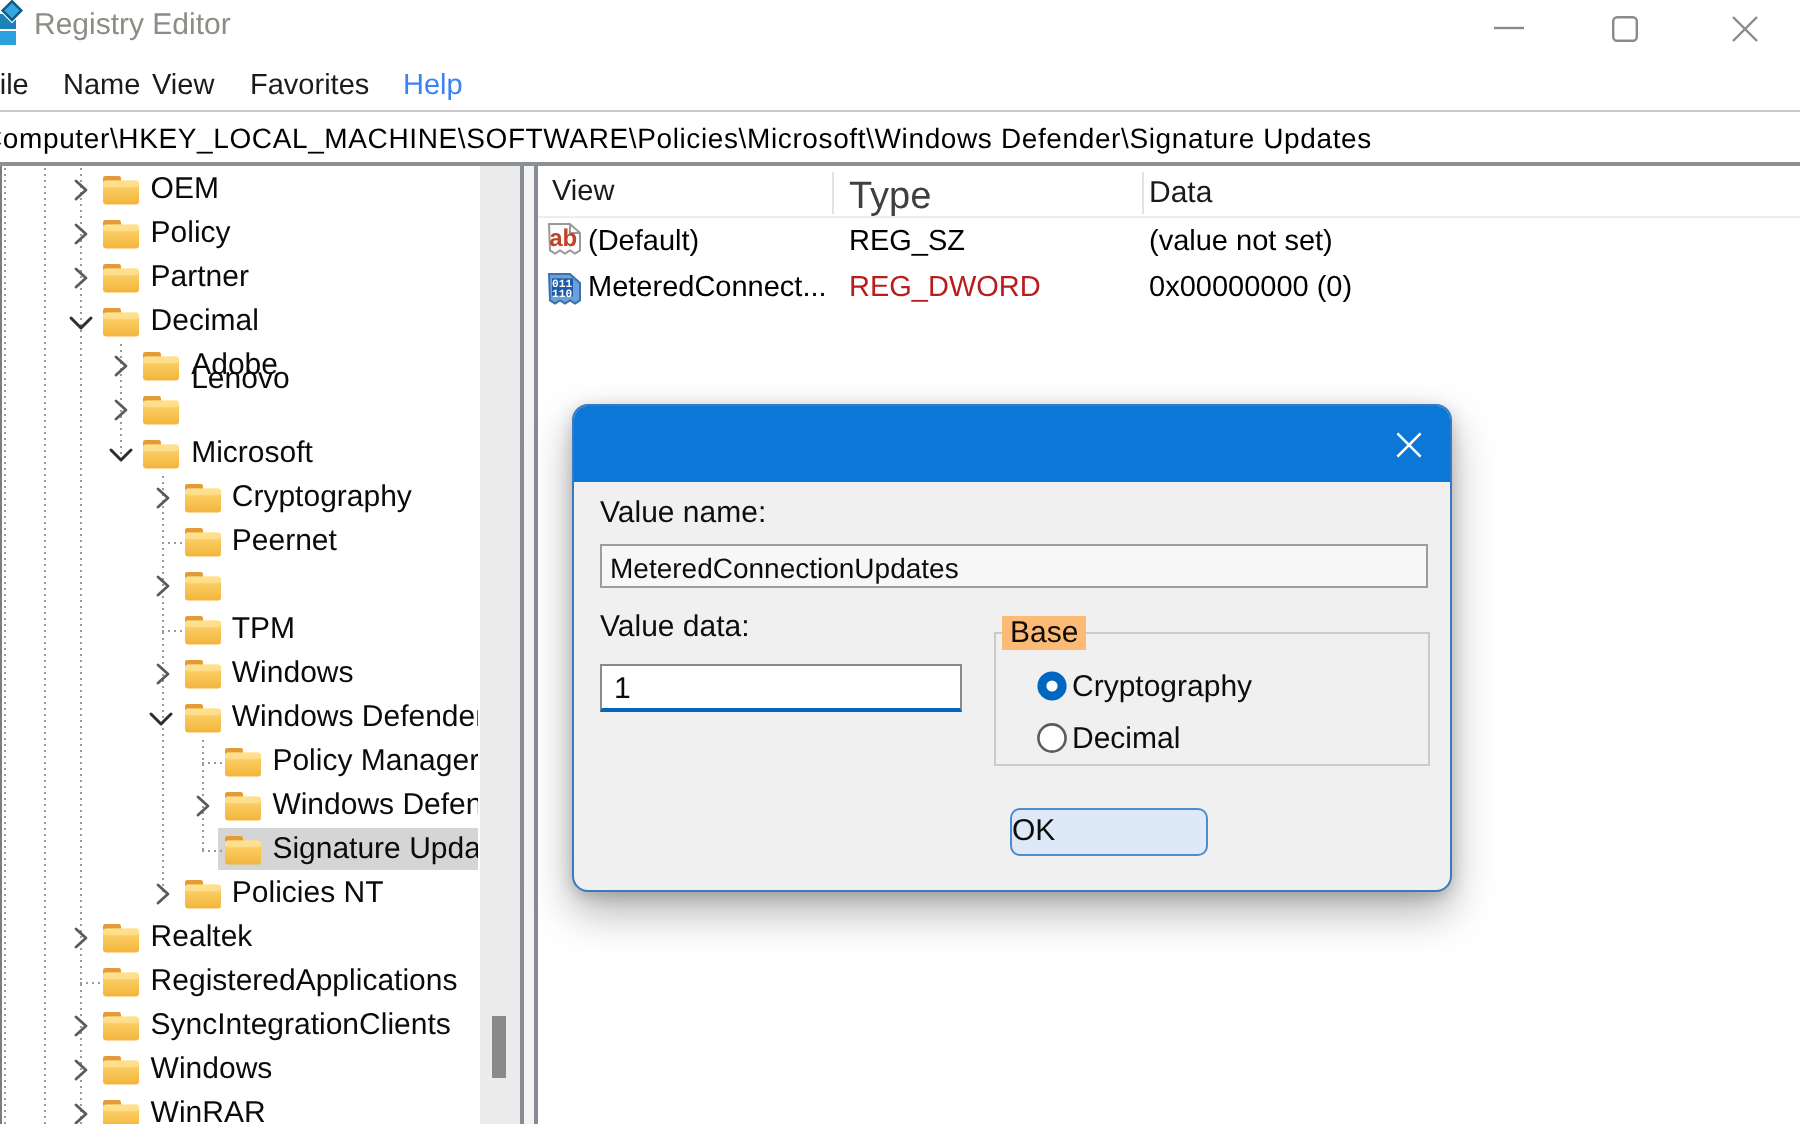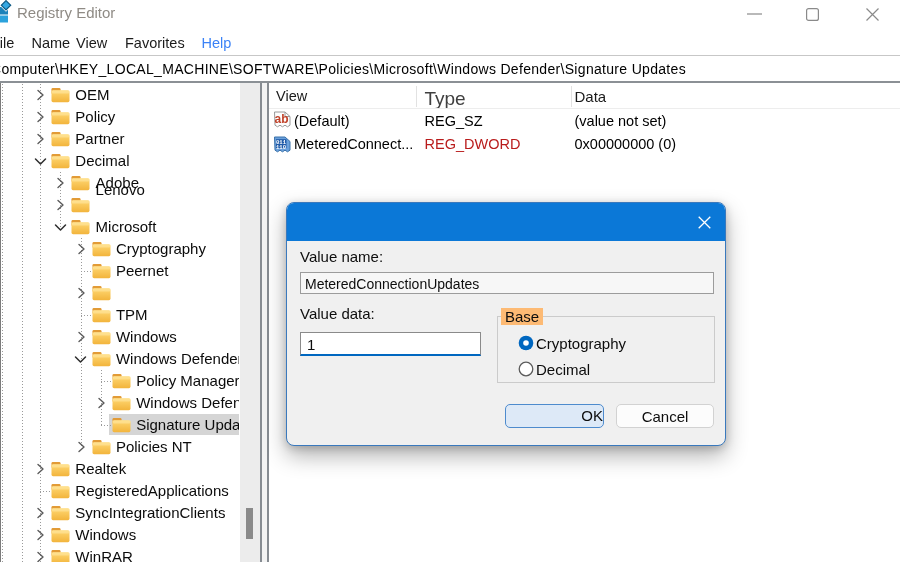--- a/index.html
+++ b/index.html
@@ -297,15 +297,14 @@
  <div class="abs" style="left:214px;top:105px;font-size:15px;color:#0d0d0d;background:#fdba74;padding:0 4px">Base</div>
  <svg class="abs" style="left:231px;top:131.5px" width="16" height="16">
         <circle cx="8" cy="8" r="7.3" fill="#0067c0"></circle>
         <circle cx="8" cy="8" r="2.8" fill="#fff"></circle>
       </svg>
  <div class="abs" style="left:249px;top:132px;font-size:15px;color:#0d0d0d">Cryptography</div>
  <svg class="abs" style="left:231px;top:157.5px" width="16" height="16">
         <circle cx="8" cy="8" r="6.8" fill="#fff" stroke="#5c5c5c" stroke-width="1.3"></circle>
       </svg>
  <div class="abs" style="left:249px;top:158px;font-size:15px;color:#0d0d0d">Decimal</div>
- <div class="abs" style="left:218px;top:201px;width:99px;height:24px;background:#dde9f7;border:1.5px solid #4e8bcd;border-radius:5px;text-align:right;font-size:15px;color:#0d0d0d;line-height:22px">OK</div>
- <div class="abs" style="left:329px;top:201px;width:98px;height:24px;background:#fcfcfc;border:1px solid #d2d2d2;border-radius:5px;text-align:center;font-size:15px;color:#0d0d0d;line-height:23px">Cancel</div>
+ <div class="abs" style="left:218px;top:201px;width:99px;height:24px;background:#dde9f7;border:1.5px solid #4e8bcd;border-radius:5px;text-align:left;font-size:15px;color:#0d0d0d;line-height:22px">OK</div>
 </div>
 </div>
 </body></html>

